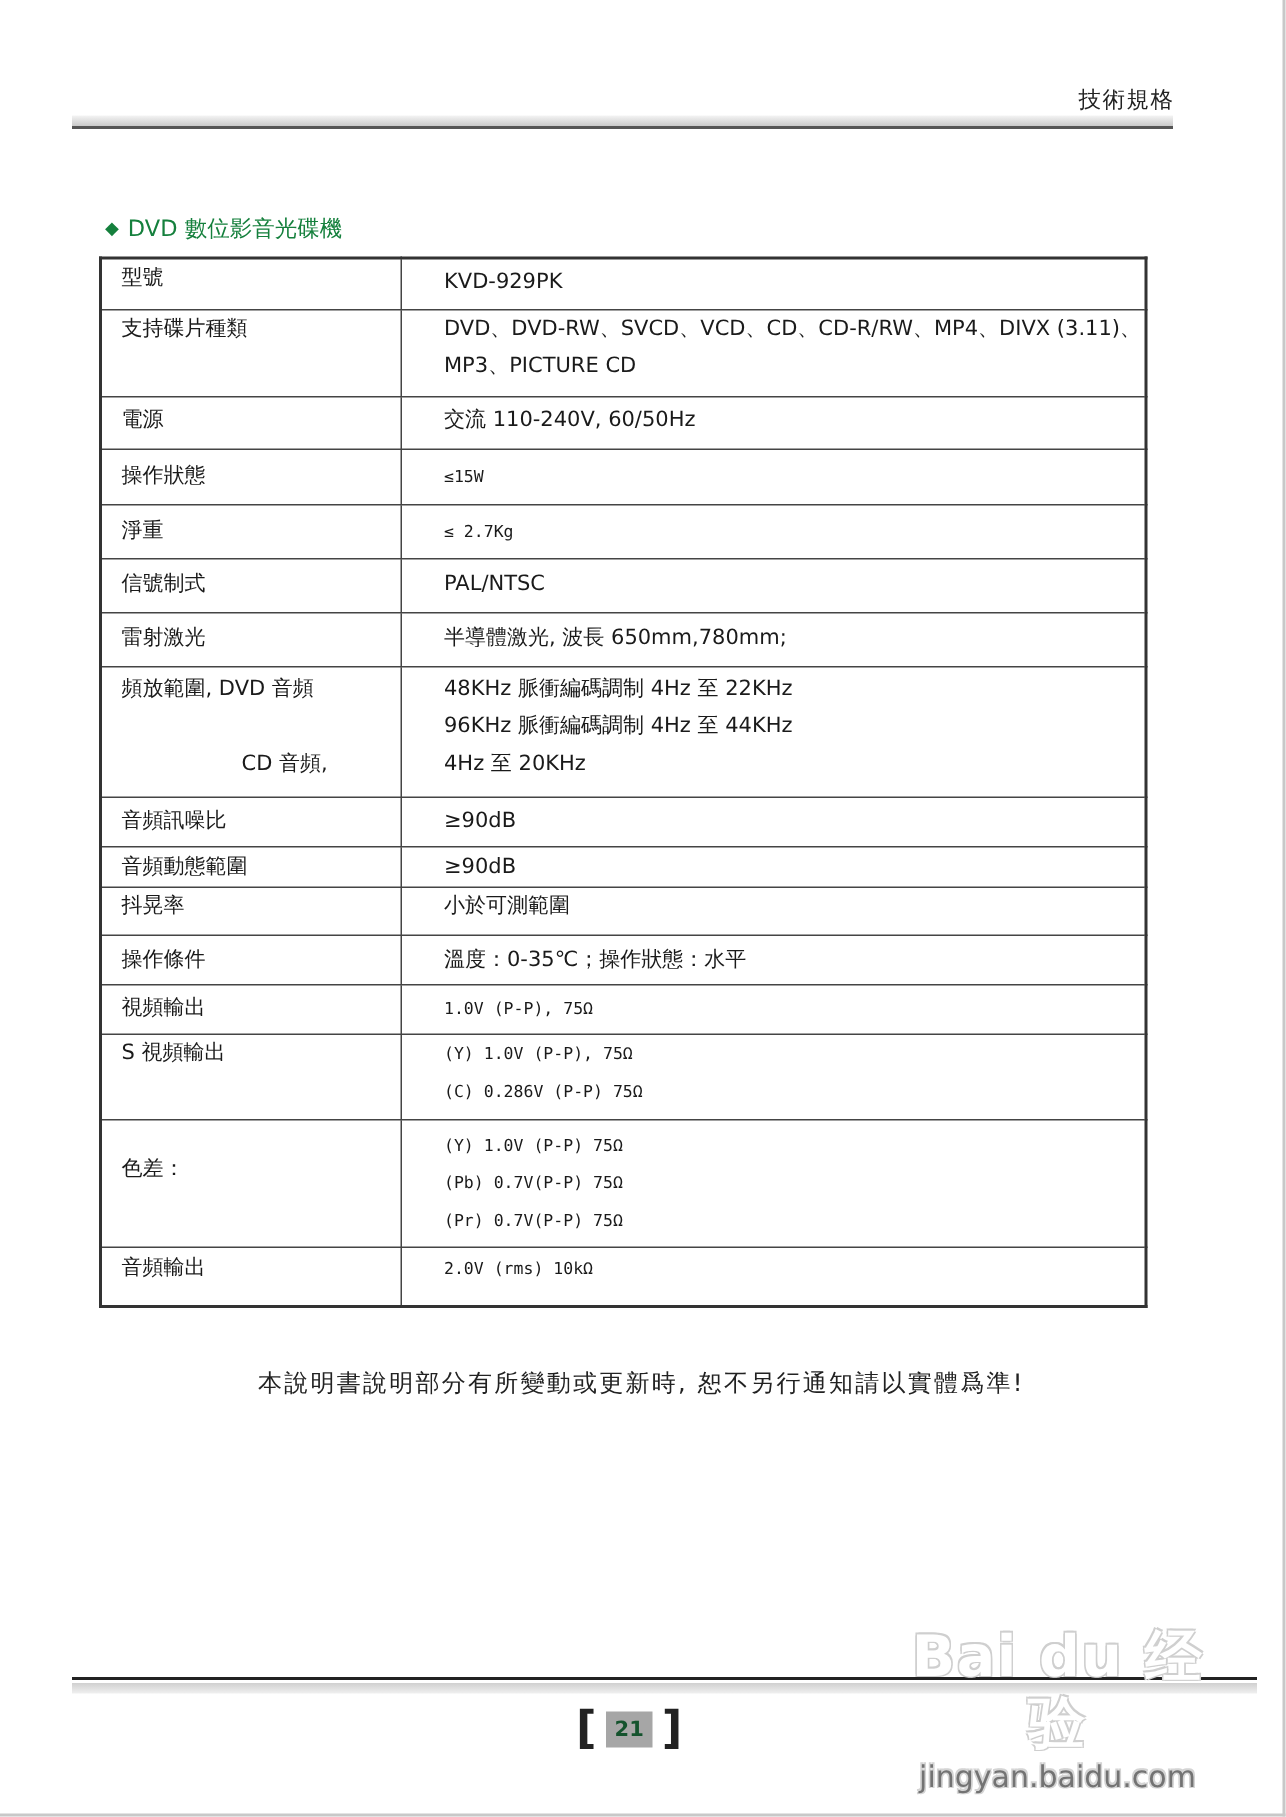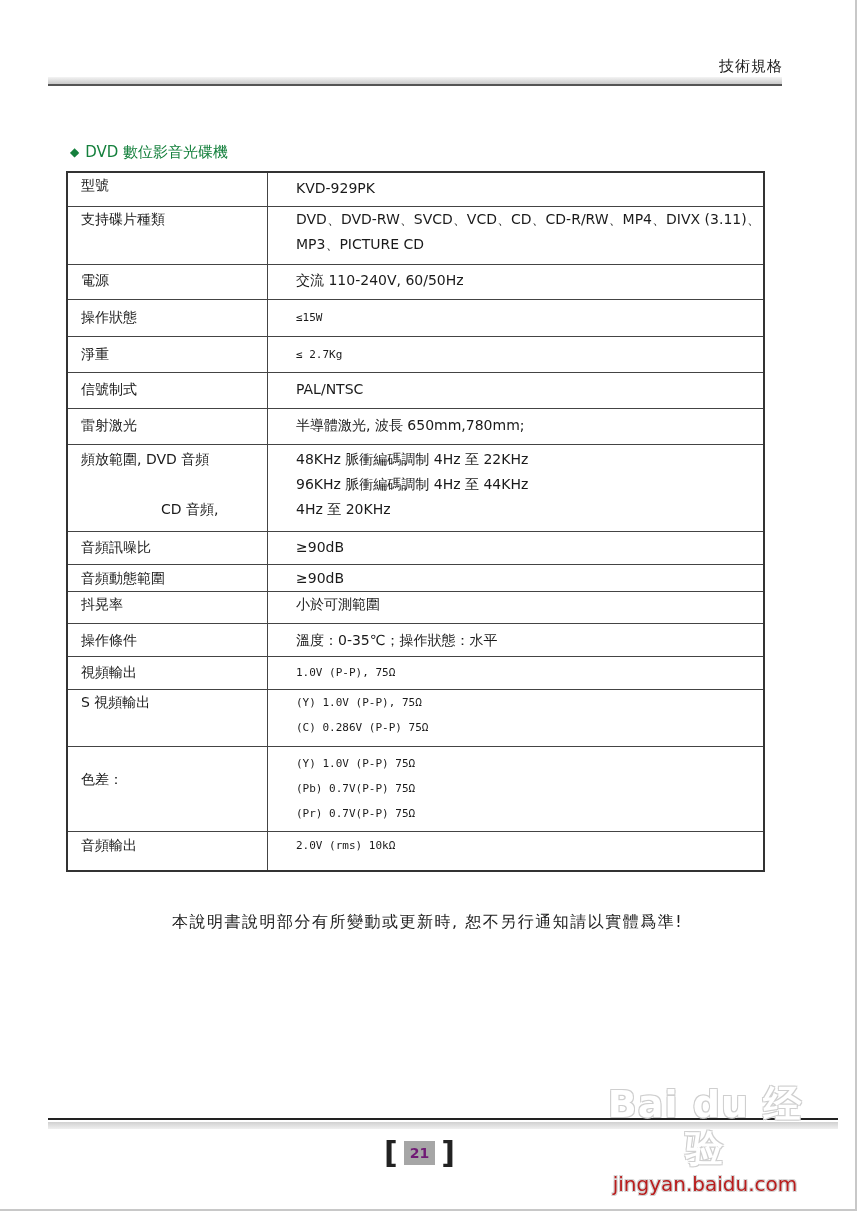--- a/index.html
+++ b/index.html
@@ -57,35 +57,35 @@
     }
     .footer-rule .dark { height: 2px; background: #222; }
     .footer-rule .light { height: 7px; margin-top: 2px; background: linear-gradient(#d0d0d0, #f0f0f0); }
 
     .page-number {
       position: absolute; left: 384px; top: 1138px;
       display: flex; align-items: center; gap: 6px;
     }
     .page-number .bracket { font-size: 30px; font-weight: bold; color: #222; line-height: 30px; }
     .page-number .num {
-      background: #a6a6a6; color: #701a75; font-weight: bold; font-size: 14px;
+      background: #a6a6a6; color: #14532d; font-weight: bold; font-size: 14px;
       padding: 3px 6px; line-height: 18px; text-align: right;
     }
 
     .watermark {
       position: absolute; left: 605px; top: 1082px; width: 200px; height: 95px;
       color: #e0e0e0; text-align: center;
     }
     .watermark .wm-logo {
       font-size: 38px; font-weight: bold; letter-spacing: 1px; line-height: 44px;
       color: #ffffff;
       text-shadow: -1px -1px 0 #cfcfcf, 1px -1px 0 #cfcfcf, -1px 1px 0 #cfcfcf, 1px 1px 0 #cfcfcf;
     }
     .watermark .wm-url {
-      font-size: 20px; line-height: 28px; color: #b91c1c;
+      font-size: 20px; line-height: 28px; color: #737373;
       text-shadow: -1px -1px 0 #d4d4d4, 1px -1px 0 #d4d4d4, -1px 1px 0 #d4d4d4, 1px 1px 0 #d4d4d4;
     }
   </style>
 </head>
 <body>
 
 <div class="page-edge-right"></div>
 <div class="page-edge-bottom"></div>
 
 <div class="header-title">技術規格</div>

